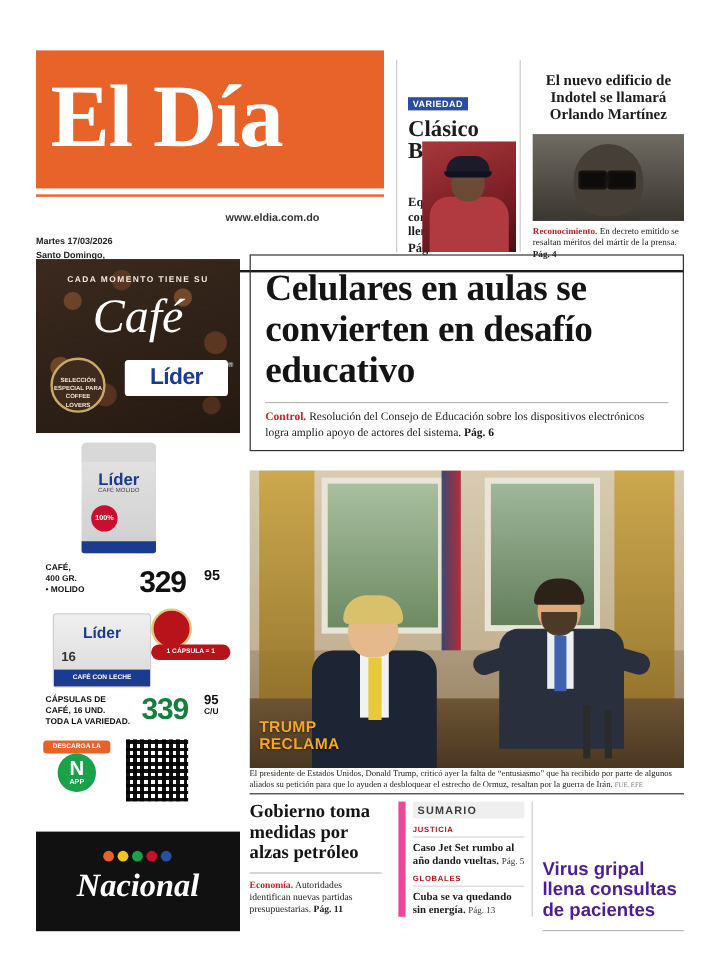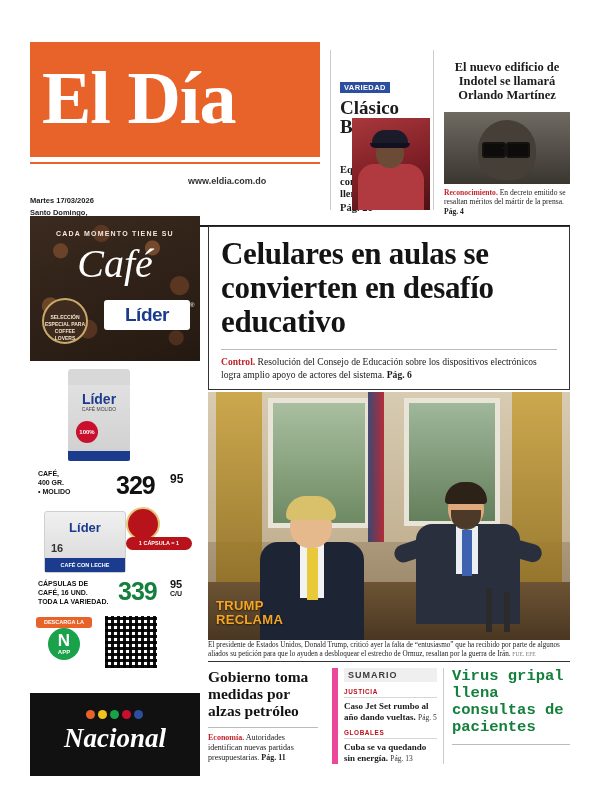--- a/index.html
+++ b/index.html
@@ -94,21 +94,21 @@
     repeating-linear-gradient(90deg,#111 0 3px,#fff 3px 6px),
     repeating-linear-gradient(0deg,#111 0 3px,#fff 3px 6px);
     background-blend-mode:multiply;border:3px solid #fff;}
 
   .ad-nacional{position:absolute;left:0;top:477px;width:170px;height:83px;background:#111;}
   .nac-dots{position:absolute;left:56px;top:12px;width:64px;height:9px;}
   .nac-dots i{display:inline-block;width:9px;height:9px;border-radius:50%;margin-right:3px;}
   .nac-text{position:absolute;left:0;top:30px;width:170px;text-align:center;font-family:"Liberation Serif",serif;font-weight:bold;font-style:italic;font-size:27px;color:#fff;}
 
   
-  .mainwrap{position:absolute;left:208px;top:226px;width:362px;}
+  .mainwrap{position:absolute;left:208px;top:212px;width:362px;}
   .main-box{border:1px solid #333;padding:10px 12px 8px 12px;box-sizing:border-box;width:362px;}
   .main-hl{font-family:"Liberation Serif",serif;font-weight:bold;font-size:31px;line-height:34px;color:#141414;letter-spacing:-.3px;}
   .main-rule{margin:10px 0 6px 0;height:1px;background:#bbb;}
   .main-dek{font-family:"Liberation Serif",serif;font-size:9.6px;line-height:12.6px;color:#1a1a1a;}
   .main-dek b{font-weight:bold;}
 
   
   .photo{position:absolute;left:208px;top:392px;width:362px;height:248px;overflow:hidden;}
   .photo .room{position:absolute;inset:0;background:linear-gradient(180deg,#cdbfa6 0%,#b7a487 45%,#8e7a5d 100%);}
   .photo .wallpanel{position:absolute;left:0;top:0;width:362px;height:150px;background:linear-gradient(180deg,#d7cbb2,#c3b293);}
@@ -147,21 +147,21 @@
 
   .col-b{position:absolute;left:332px;top:668px;width:112px;border-left:6px solid #ec4899;border-right:1px solid #ccc;padding:0 6px;box-sizing:border-box;}
   .sum-head{font-family:"Liberation Sans",sans-serif;font-weight:bold;font-size:9px;letter-spacing:1px;color:#3b3b3b;background:#efefef;padding:2px 4px;}
   .sum-item{margin-top:6px;}
   .sum-kicker{font-family:"Liberation Sans",sans-serif;font-size:6.4px;font-weight:bold;color:#b8121b;letter-spacing:.6px;}
   .sum-line{height:1px;background:#d8d8d8;margin:2px 0 3px;}
   .sum-txt{font-family:"Liberation Serif",serif;font-weight:bold;font-size:9px;line-height:10.5px;color:#1a1a1a;}
   .sum-pg{font-family:"Liberation Serif",serif;font-size:7.5px;color:#333;font-weight:normal;}
 
   .col-c{position:absolute;left:452px;top:668px;width:118px;}
-  .col-c .hl{font-family:Liberation Mono, monospace;font-weight:bold;font-size:15.5px;line-height:17px;color:#15803d;}
+  .col-c .hl{font-family:Liberation Sans, sans-serif;font-weight:bold;font-size:15.5px;line-height:17px;color:#4c1d95;margin-top:48px;}
   .col-c .rule{margin:8px 0 5px;height:1px;background:#bbb;}
   .col-c .dek{font-family:"Liberation Serif",serif;font-size:8px;line-height:10px;color:#1a1a1a;}
 </style>
 </head>
 <body>
 
 <div class="page">
 
   <div class="masthead">
     <div class="logo-box">

